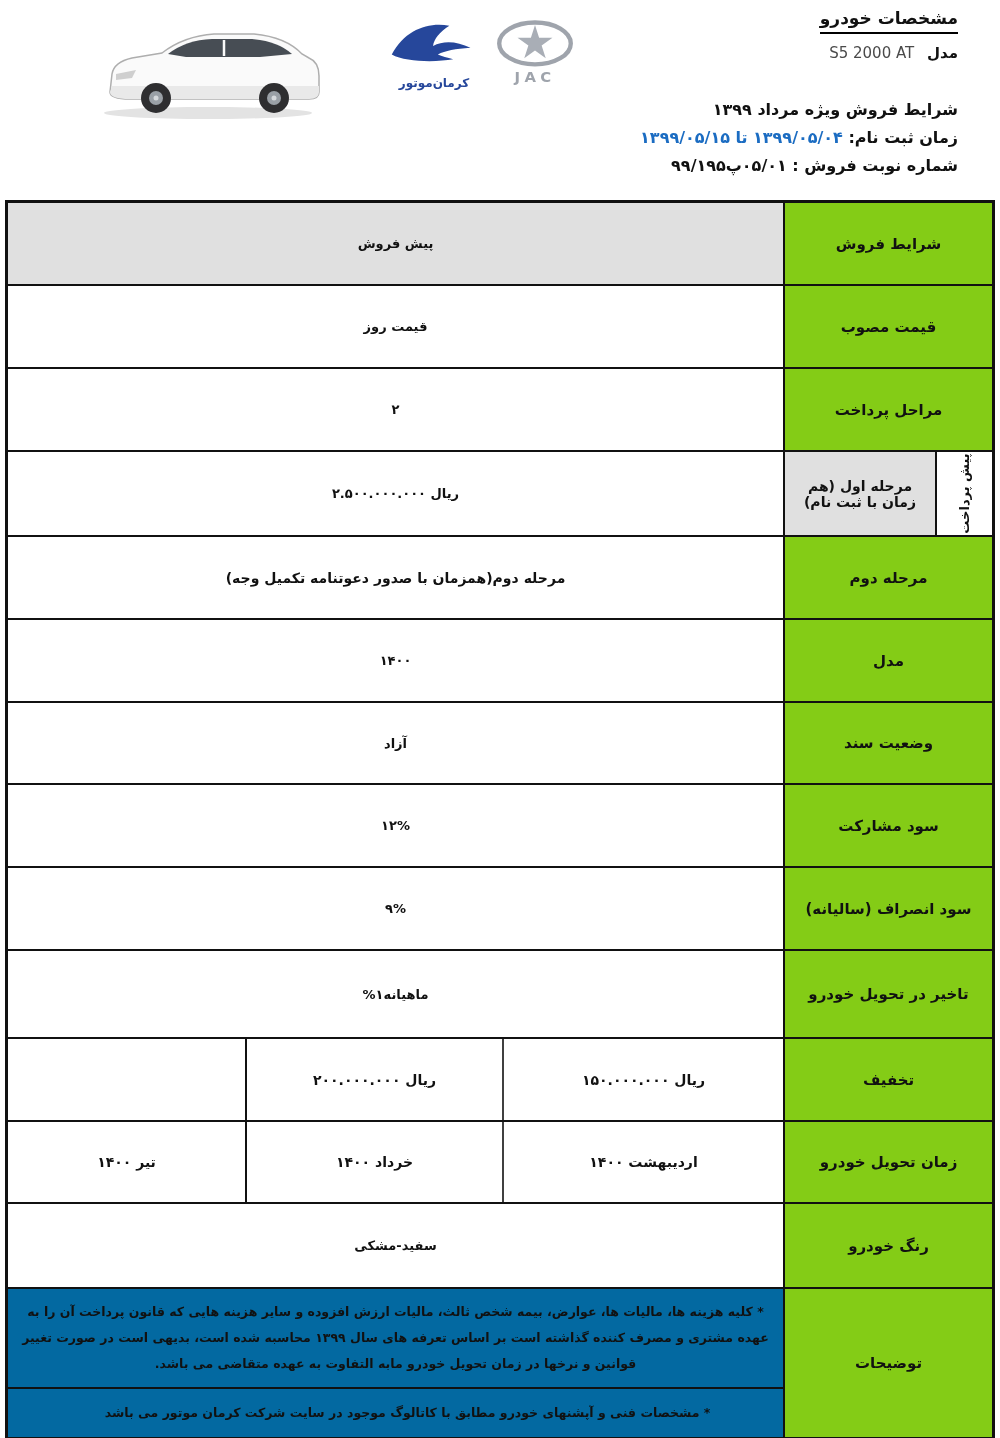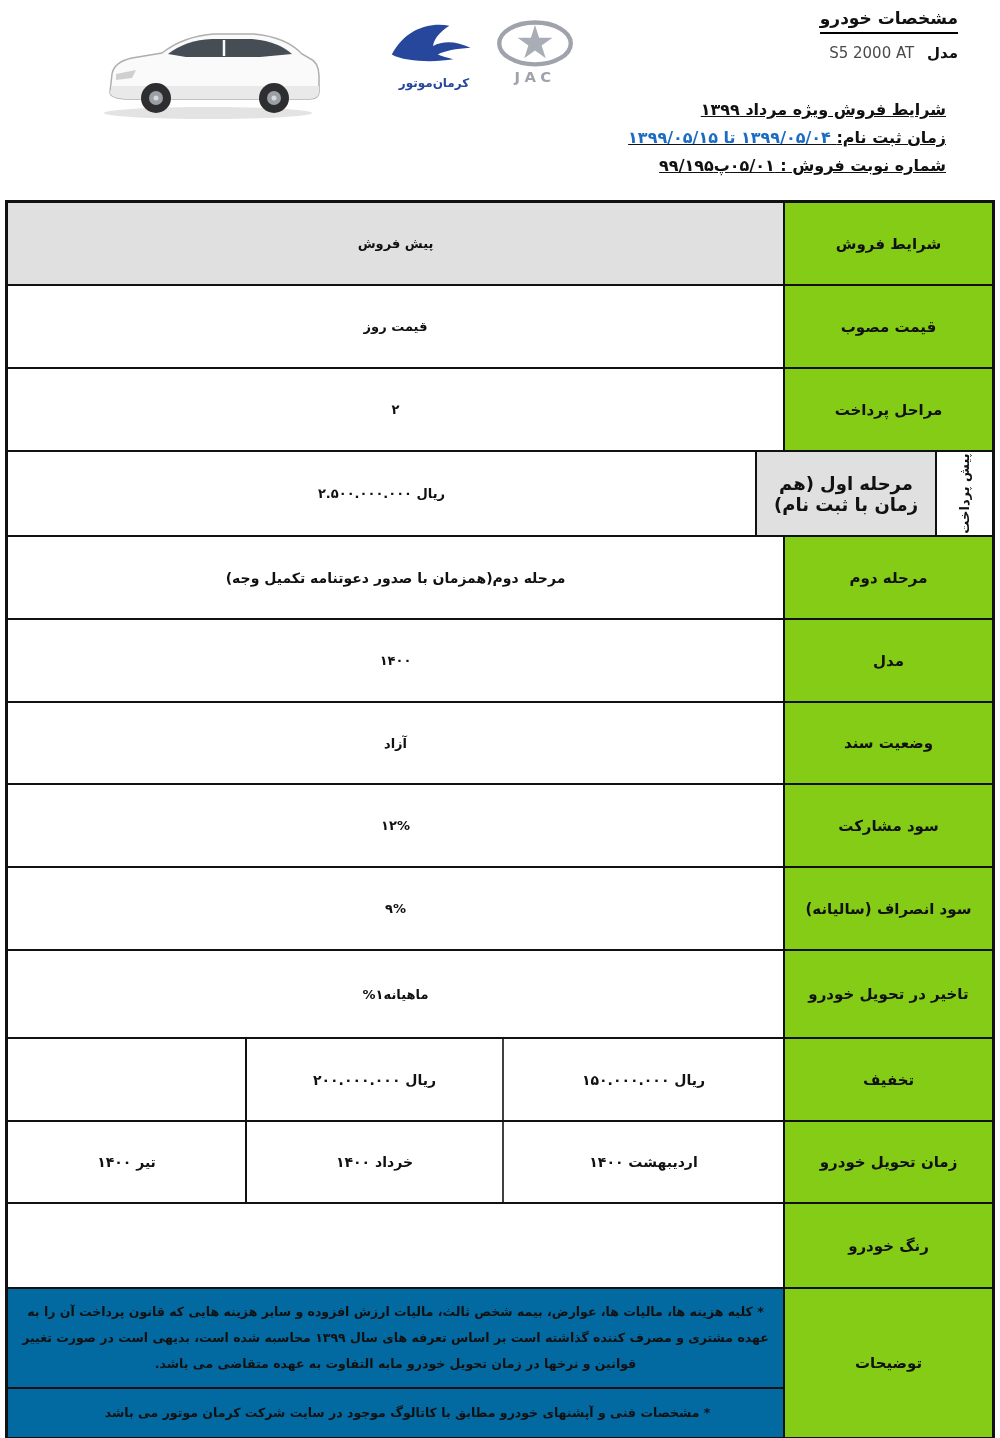--- a/index.html
+++ b/index.html
@@ -5,43 +5,43 @@
   html,body{margin:0;padding:0;background:#fff;}
   .page{position:relative;width:1000px;height:1438px;background:#fff;overflow:hidden;
         font-family:"DejaVu Sans",sans-serif;color:#111;}
   
   .hdr-right{position:absolute;top:8px;left:560px;right:42px;text-align:right;direction:rtl;}
   .hdr-title{display:inline-block;font-size:17px;font-weight:bold;border-bottom:2px solid #000;
              padding-bottom:4px;}
   .hdr-model{margin-top:10px;font-size:15px;direction:rtl;}
   .hdr-model .mlabel{font-weight:bold;}
   .hdr-model .mvalue{color:#4a4a4a;margin-right:8px;font-family:"DejaVu Sans",sans-serif;}
-  .hdr-info{position:absolute;top:100px;left:560px;right:54px;direction:rtl;text-decoration:underline;}
+  .hdr-info{position:absolute;top:100px;left:560px;right:42px;direction:rtl;}
   .hdr-info .line{font-size:16px;font-weight:bold;margin-bottom:9px;line-height:1.2;}
   .blue{color:#1b6cc2;}
   
   .car{position:absolute;left:92px;top:12px;}
   .logo-kerman{position:absolute;left:386px;top:18px;text-align:center;width:96px;}
   .logo-kerman .ktext{font-size:12px;font-weight:bold;color:#26479b;margin-top:2px;direction:rtl;}
   .logo-jac{position:absolute;left:487px;top:16px;text-align:center;width:96px;}
   
   .sheet-table{position:absolute;left:5px;top:200px;width:990px;box-sizing:border-box;
                border:3px solid #111;direction:rtl;display:flex;flex-direction:column;}
   .row{display:flex;box-sizing:border-box;border-bottom:2px solid #111;}
   .row:last-child{border-bottom:none;}
   .cell{display:flex;align-items:center;justify-content:center;box-sizing:border-box;
         text-align:center;font-weight:bold;}
   .label{width:209px;flex:none;background:#84cc16;border-left:2px solid #111;
          font-size:15px;direction:rtl;padding:0 6px;}
   .value{flex:1;font-size:13px;}
   .ltr{direction:ltr;}
   .rtl{direction:rtl;}
   .graybg{background:#e0e0e0;}
-  .sub-label{width:180px;flex:none;background:#e0e0e0;border-left:2px solid #111;
-             font-size:18px;font-weight:bold;direction:rtl;display:flex;align-items:center;
+  .sub-label{width:152px;flex:none;background:#e0e0e0;border-left:2px solid #111;
+             font-size:14px;font-weight:bold;direction:rtl;display:flex;align-items:center;
              justify-content:center;text-align:center;padding:0 4px;box-sizing:border-box;}
   .rot-cell{width:57px;flex:none;background:#fff;border-left:2px solid #111;display:flex;
             align-items:center;justify-content:center;box-sizing:border-box;}
   .rot-text{transform:rotate(-90deg);white-space:nowrap;font-size:13px;font-weight:bold;direction:rtl;}
   .tri{flex:1;display:flex;}
   .tri .tcell{box-sizing:border-box;display:flex;align-items:center;justify-content:center;
               font-weight:bold;font-size:14px;}
   .tri .tcell:nth-child(1){width:281px;flex:none;border-left:2px solid #404040;}
   .tri .tcell:nth-child(2){width:257px;flex:none;border-left:2px solid #111;}
   .tri .tcell:nth-child(3){flex:1;}
@@ -173,20 +173,21 @@
       <div class="cell label">زمان تحویل خودرو</div>
       <div class="tri">
         <div class="tcell ltr">اردیبهشت ۱۴۰۰</div>
         <div class="tcell ltr">خرداد ۱۴۰۰</div>
         <div class="tcell ltr">تیر ۱۴۰۰</div>
       </div>
     </div>
 
     <div class="row h85">
       <div class="cell label">رنگ خودرو</div>
+      <div class="cell value rtl">سفید-مشکی</div>
     </div>
 
     <div class="row h148">
       <div class="cell label">توضیحات</div>
       <div class="notes-area">
         <div class="note note1">* کلیه هزینه ها، مالیات ها، عوارض، بیمه شخص ثالث، مالیات ارزش افزوده و سایر هزینه هایی که قانون پرداخت آن را به عهده مشتری و مصرف کننده گذاشته است بر اساس تعرفه های سال ۱۳۹۹ محاسبه شده است، بدیهی است در صورت تغییر قوانین و نرخها در زمان تحویل خودرو مابه التفاوت به عهده متقاضی می باشد.</div>
         <div class="note note2">* مشخصات فنی و آپشنهای خودرو مطابق با کاتالوگ موجود در سایت شرکت کرمان موتور می باشد</div>
       </div>
     </div>
 

